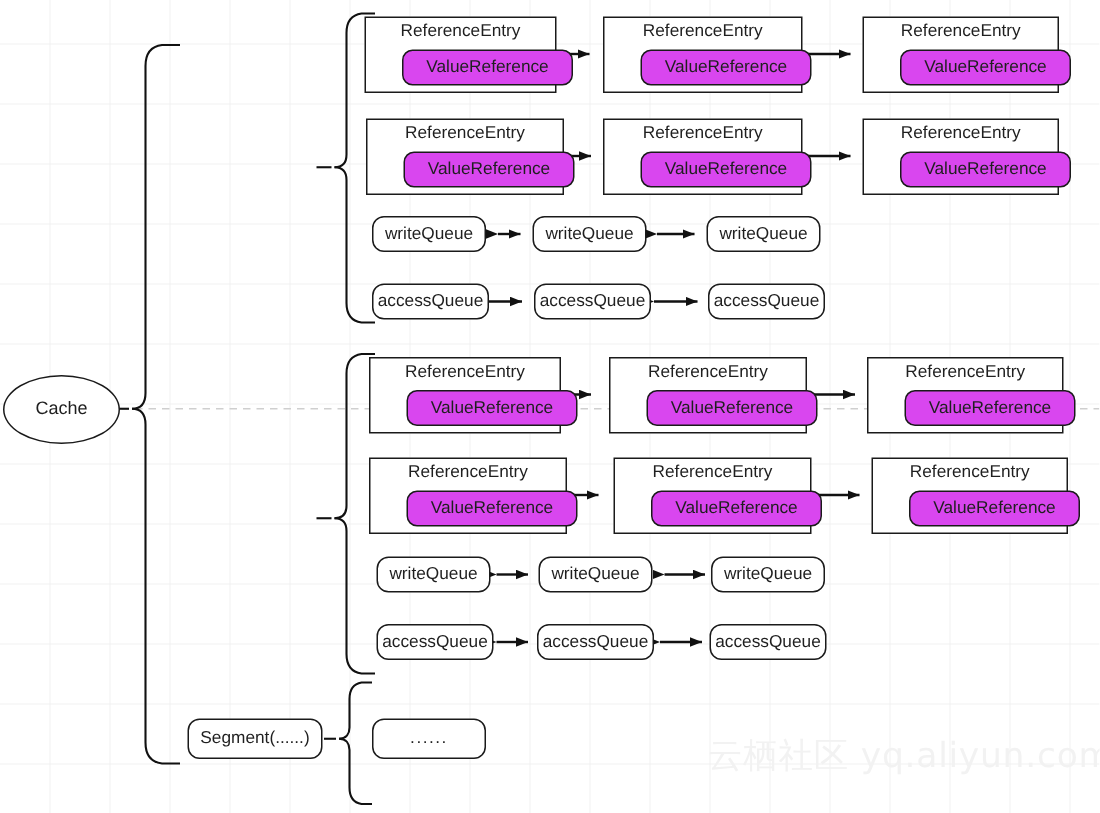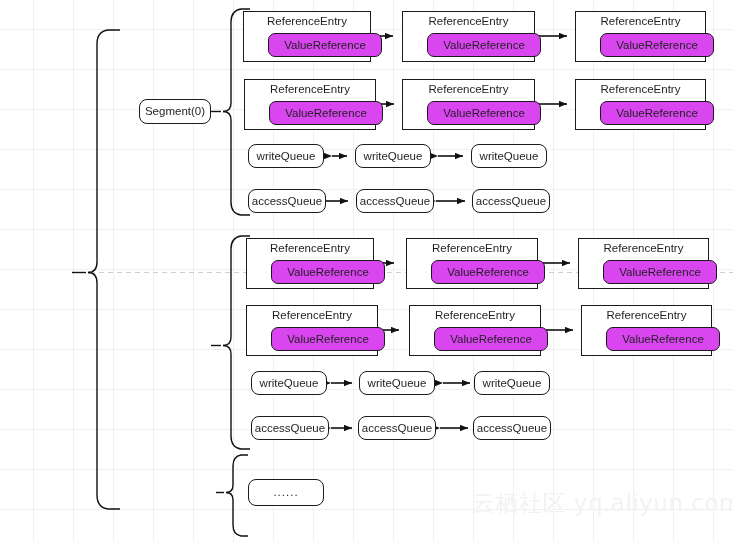--- a/index.html
+++ b/index.html
@@ -144,23 +144,26 @@
       <line x1="326" y1="201" x2="348" y2="201" marker-end="url(#ah)" marker-start="url(#ah2)"></line>
       <line x1="436" y1="201" x2="465" y2="201" marker-end="url(#ah)" marker-start="url(#ah2)"></line>
 
       <line x1="331" y1="383" x2="352" y2="383" marker-end="url(#ah)" marker-start="url(#ah2)"></line>
       <line x1="443" y1="383" x2="470" y2="383" marker-end="url(#ah)" marker-start="url(#ah2)"></line>
       <line x1="331" y1="428" x2="352" y2="428" marker-end="url(#ah)" marker-start="url(#ah2)"></line>
       <line x1="440" y1="428" x2="468" y2="428" marker-end="url(#ah)" marker-start="url(#ah2)"></line>
     </g>
   </svg>
 
-
-  <div class="node rounded" style="left:139px;top:99px;width:72px;height:25px;">
-    <span>Segment(0)</span>
+  <div class="node ellipse" style="left:2px;top:250px;width:78px;height:46px;">
+    <span>Cache</span>
+  </div>
+
+  <div class="node rounded" style="left:125px;top:479px;width:90px;height:27px;">
+    <span>Segment(......)</span>
   </div>
 
   <div class="node entry" style="left:243px;top:11px;width:128px;height:51px;">
     <span class="title">ReferenceEntry</span>
     <span class="vref" style="left:24px;width:108px;">ValueReference</span>
   </div>
   <div class="node entry" style="left:402px;top:11px;width:133px;height:51px;">
     <span class="title">ReferenceEntry</span>
     <span class="vref" style="left:24px;width:108px;">ValueReference</span>
   </div>

